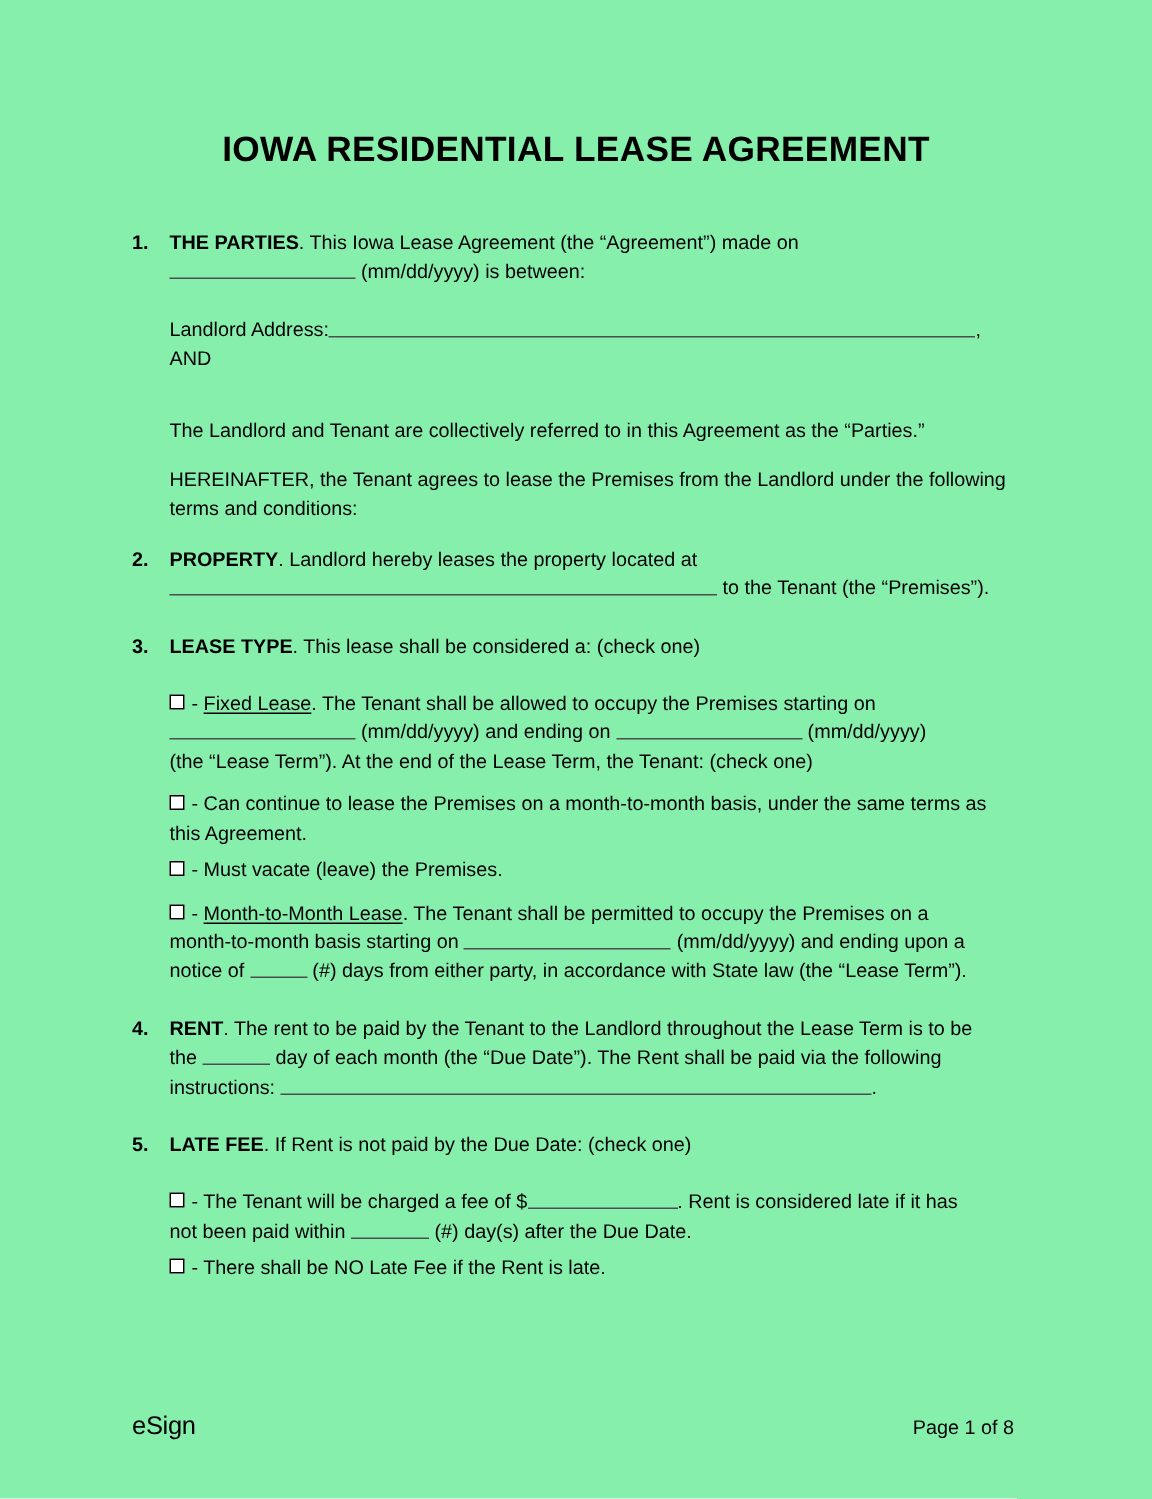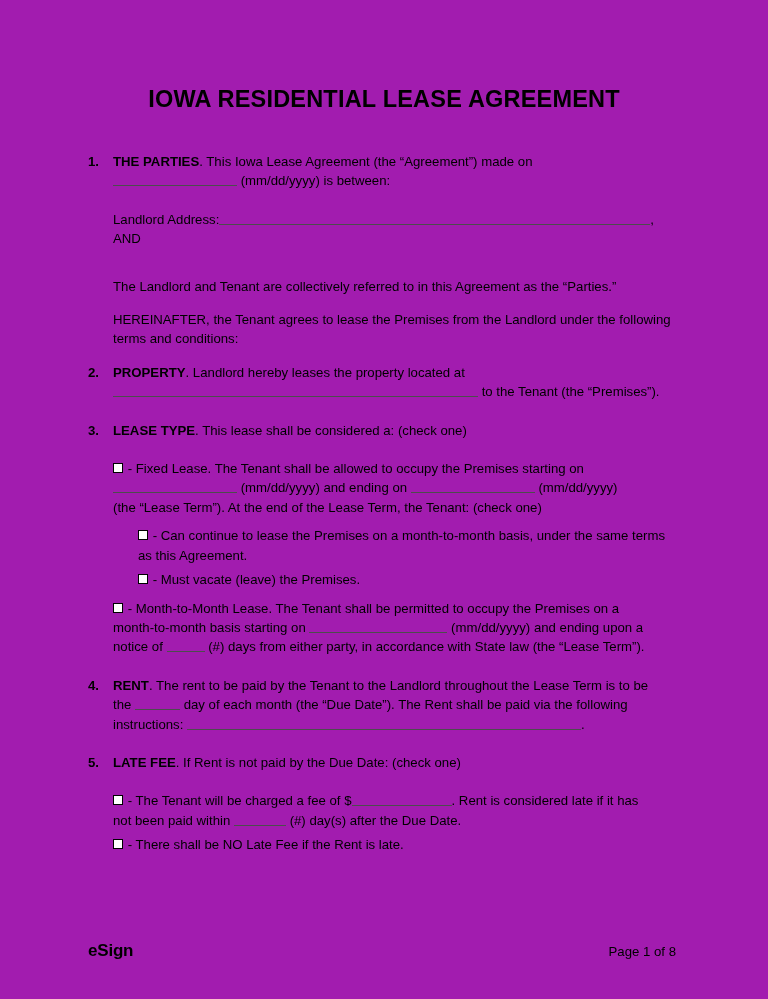--- a/index.html
+++ b/index.html
@@ -12,21 +12,21 @@
     height: 999px;
     font-family: "Liberation Sans", sans-serif;
     color: #000000;
     -webkit-font-smoothing: antialiased;
   }
   .page {
     position: relative;
     width: 768px;
     height: 999px;
     box-sizing: border-box;
-    background: #a21caf;
+    background: #86efac;
     overflow: hidden;
   }
   .doc-title {
     position: absolute;
     top: 86px;
     left: 0;
     width: 768px;
     text-align: center;
     font-size: 23.5px;
     font-weight: bold;
@@ -60,21 +60,20 @@
     font-weight: bold;
   }
   .gap-s { height: 9px; }
   .gap-m { height: 14px; }
   .gap-l { height: 19px; }
   .gap-xs { height: 5px; }
   .indent-block {
     margin-left: 25px;
   }
   .subindent {
-    margin-left: 25px;
   }
   p {
     margin: 0;
     padding: 0;
   }
   .ul {
     display: inline-block;
     border-bottom: 1.3px solid #4d4d4d;
     vertical-align: baseline;
     height: 14px;
@@ -88,20 +87,21 @@
   .u-start  { width: 124px; }
   .u-end    { width: 124px; }
   .u-mtm    { width: 138px; }
   .u-notice { width: 38px; }
   .u-rent   { width: 111px; }
   .u-day    { width: 45px; }
   .u-instr  { width: 394px; }
   .u-fee    { width: 100px; }
   .u-within { width: 52px; }
   .und {
+    text-decoration: underline;
     text-underline-offset: 1.5px;
   }
   .cbox {
     display: inline-block;
     width: 8px;
     height: 8px;
     border: 1.6px solid #000;
     background: #fff;
     vertical-align: baseline;
     position: relative;
@@ -116,21 +116,21 @@
     position: absolute;
     left: 88px;
     right: 92px;
     top: 941px;
     display: flex;
     align-items: baseline;
     justify-content: space-between;
   }
   .brand {
     font-size: 17px;
-    font-weight: bold;
+    font-weight: normal;
     letter-spacing: -0.2px;
   }
   .pagenum {
     font-size: 13.2px;
   }
 </style>
 </head>
 <body>
 
 <div class="page">

